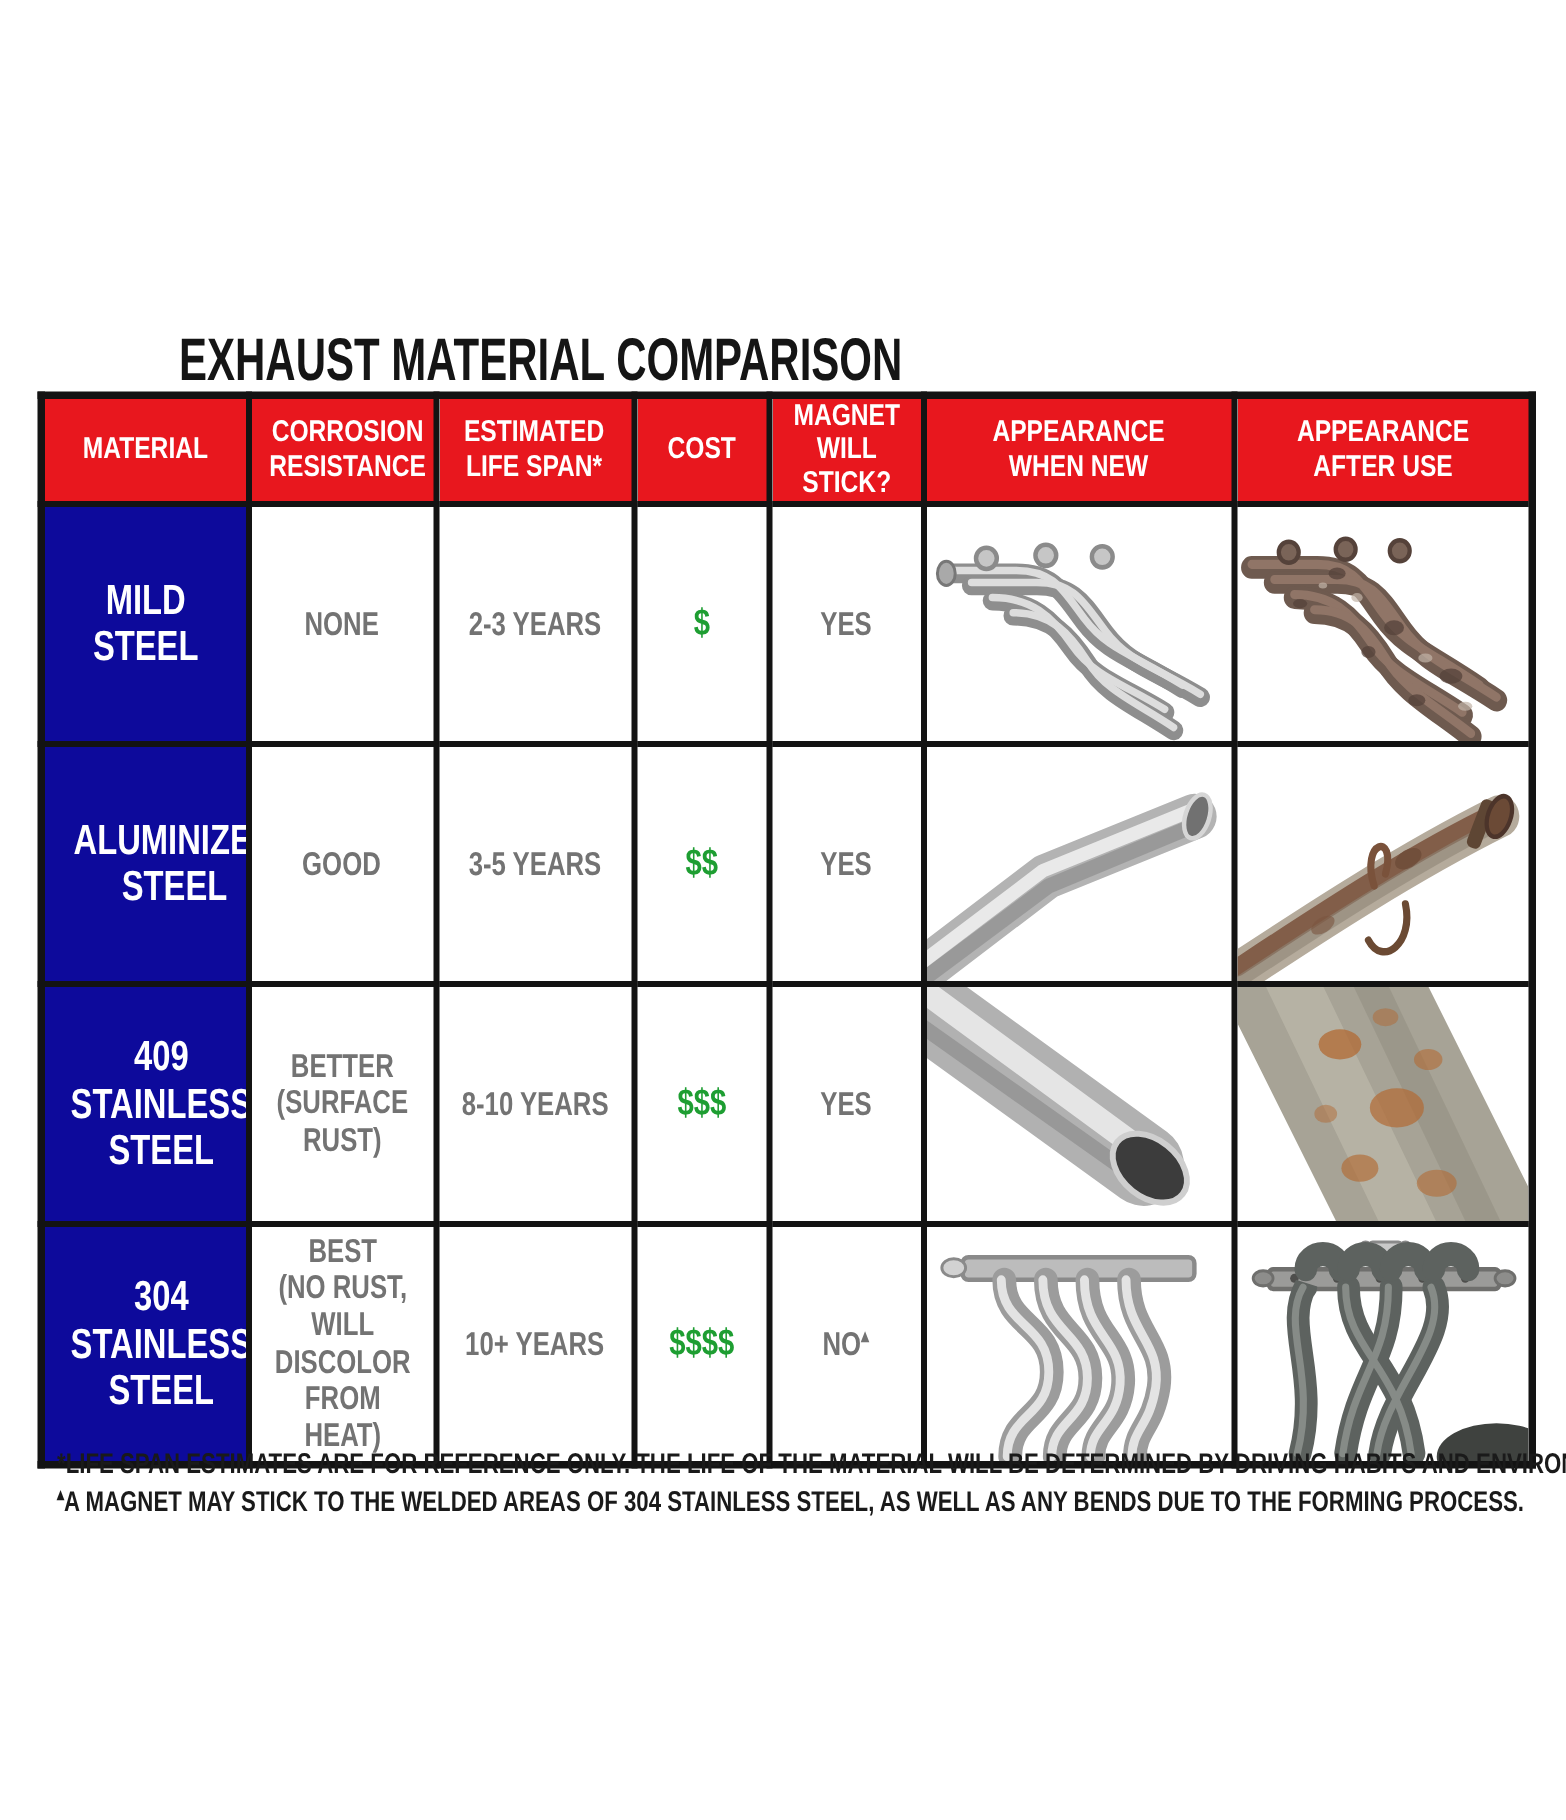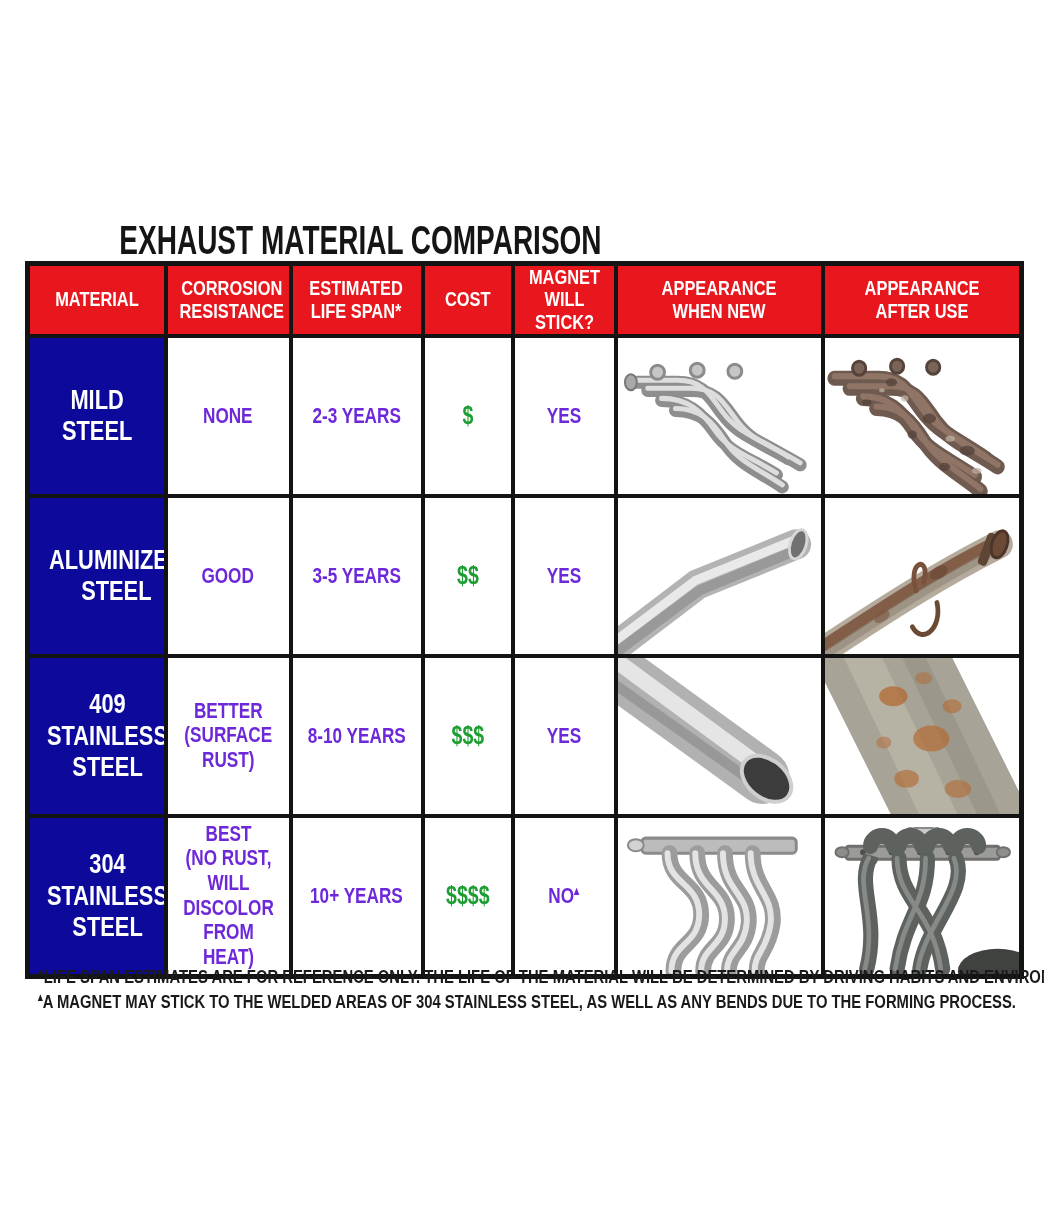--- a/index.html
+++ b/index.html
@@ -15,21 +15,21 @@
          transform:scaleX(.70);transform-origin:50% 50%;display:inline-block;white-space:nowrap;}
   
   table.cmp{position:absolute;top:261px;left:25px;border-collapse:collapse;
             table-layout:fixed;width:994px;border:5px solid #131313;}
   table.cmp td,table.cmp th{border:4px solid #131313;padding:0;text-align:center;vertical-align:middle;overflow:hidden;}
   tr.hdr{height:60px;}
   tr.datarow{height:156px;}
   th.hcell{background:var(--header_bg,#e8171e);color:#fff;font-size:20px;font-weight:700;}
   th.hcell .cnd{transform:scaleX(.82);}
   td.material{background:var(--material_bg,#0d0a9b);color:#fff;font-size:28px;font-weight:700;}
-  td.val{background:#fff;color:#6d28d9;font-size:22px;font-weight:700;}
+  td.val{background:#fff;color:#737373;font-size:22px;font-weight:700;}
   td.cost{color:var(--cost_green,#1e9e32);font-size:25px;}
   td.photo{background:#fff;}
   td.photo svg{display:block;width:100%;height:156px;}
   sup.mk{font-size:13px;font-weight:700;vertical-align:super;line-height:0;}
   
   .footnotes{position:absolute;top:964px;left:38px;width:990px;}
   .fn{font-size:19px;font-weight:700;color:#1a1a1a;transform:scaleX(.78);
       transform-origin:0 50%;white-space:nowrap;line-height:25px;}
   .fn sup{font-size:12px;vertical-align:super;line-height:0;}
 </style>

